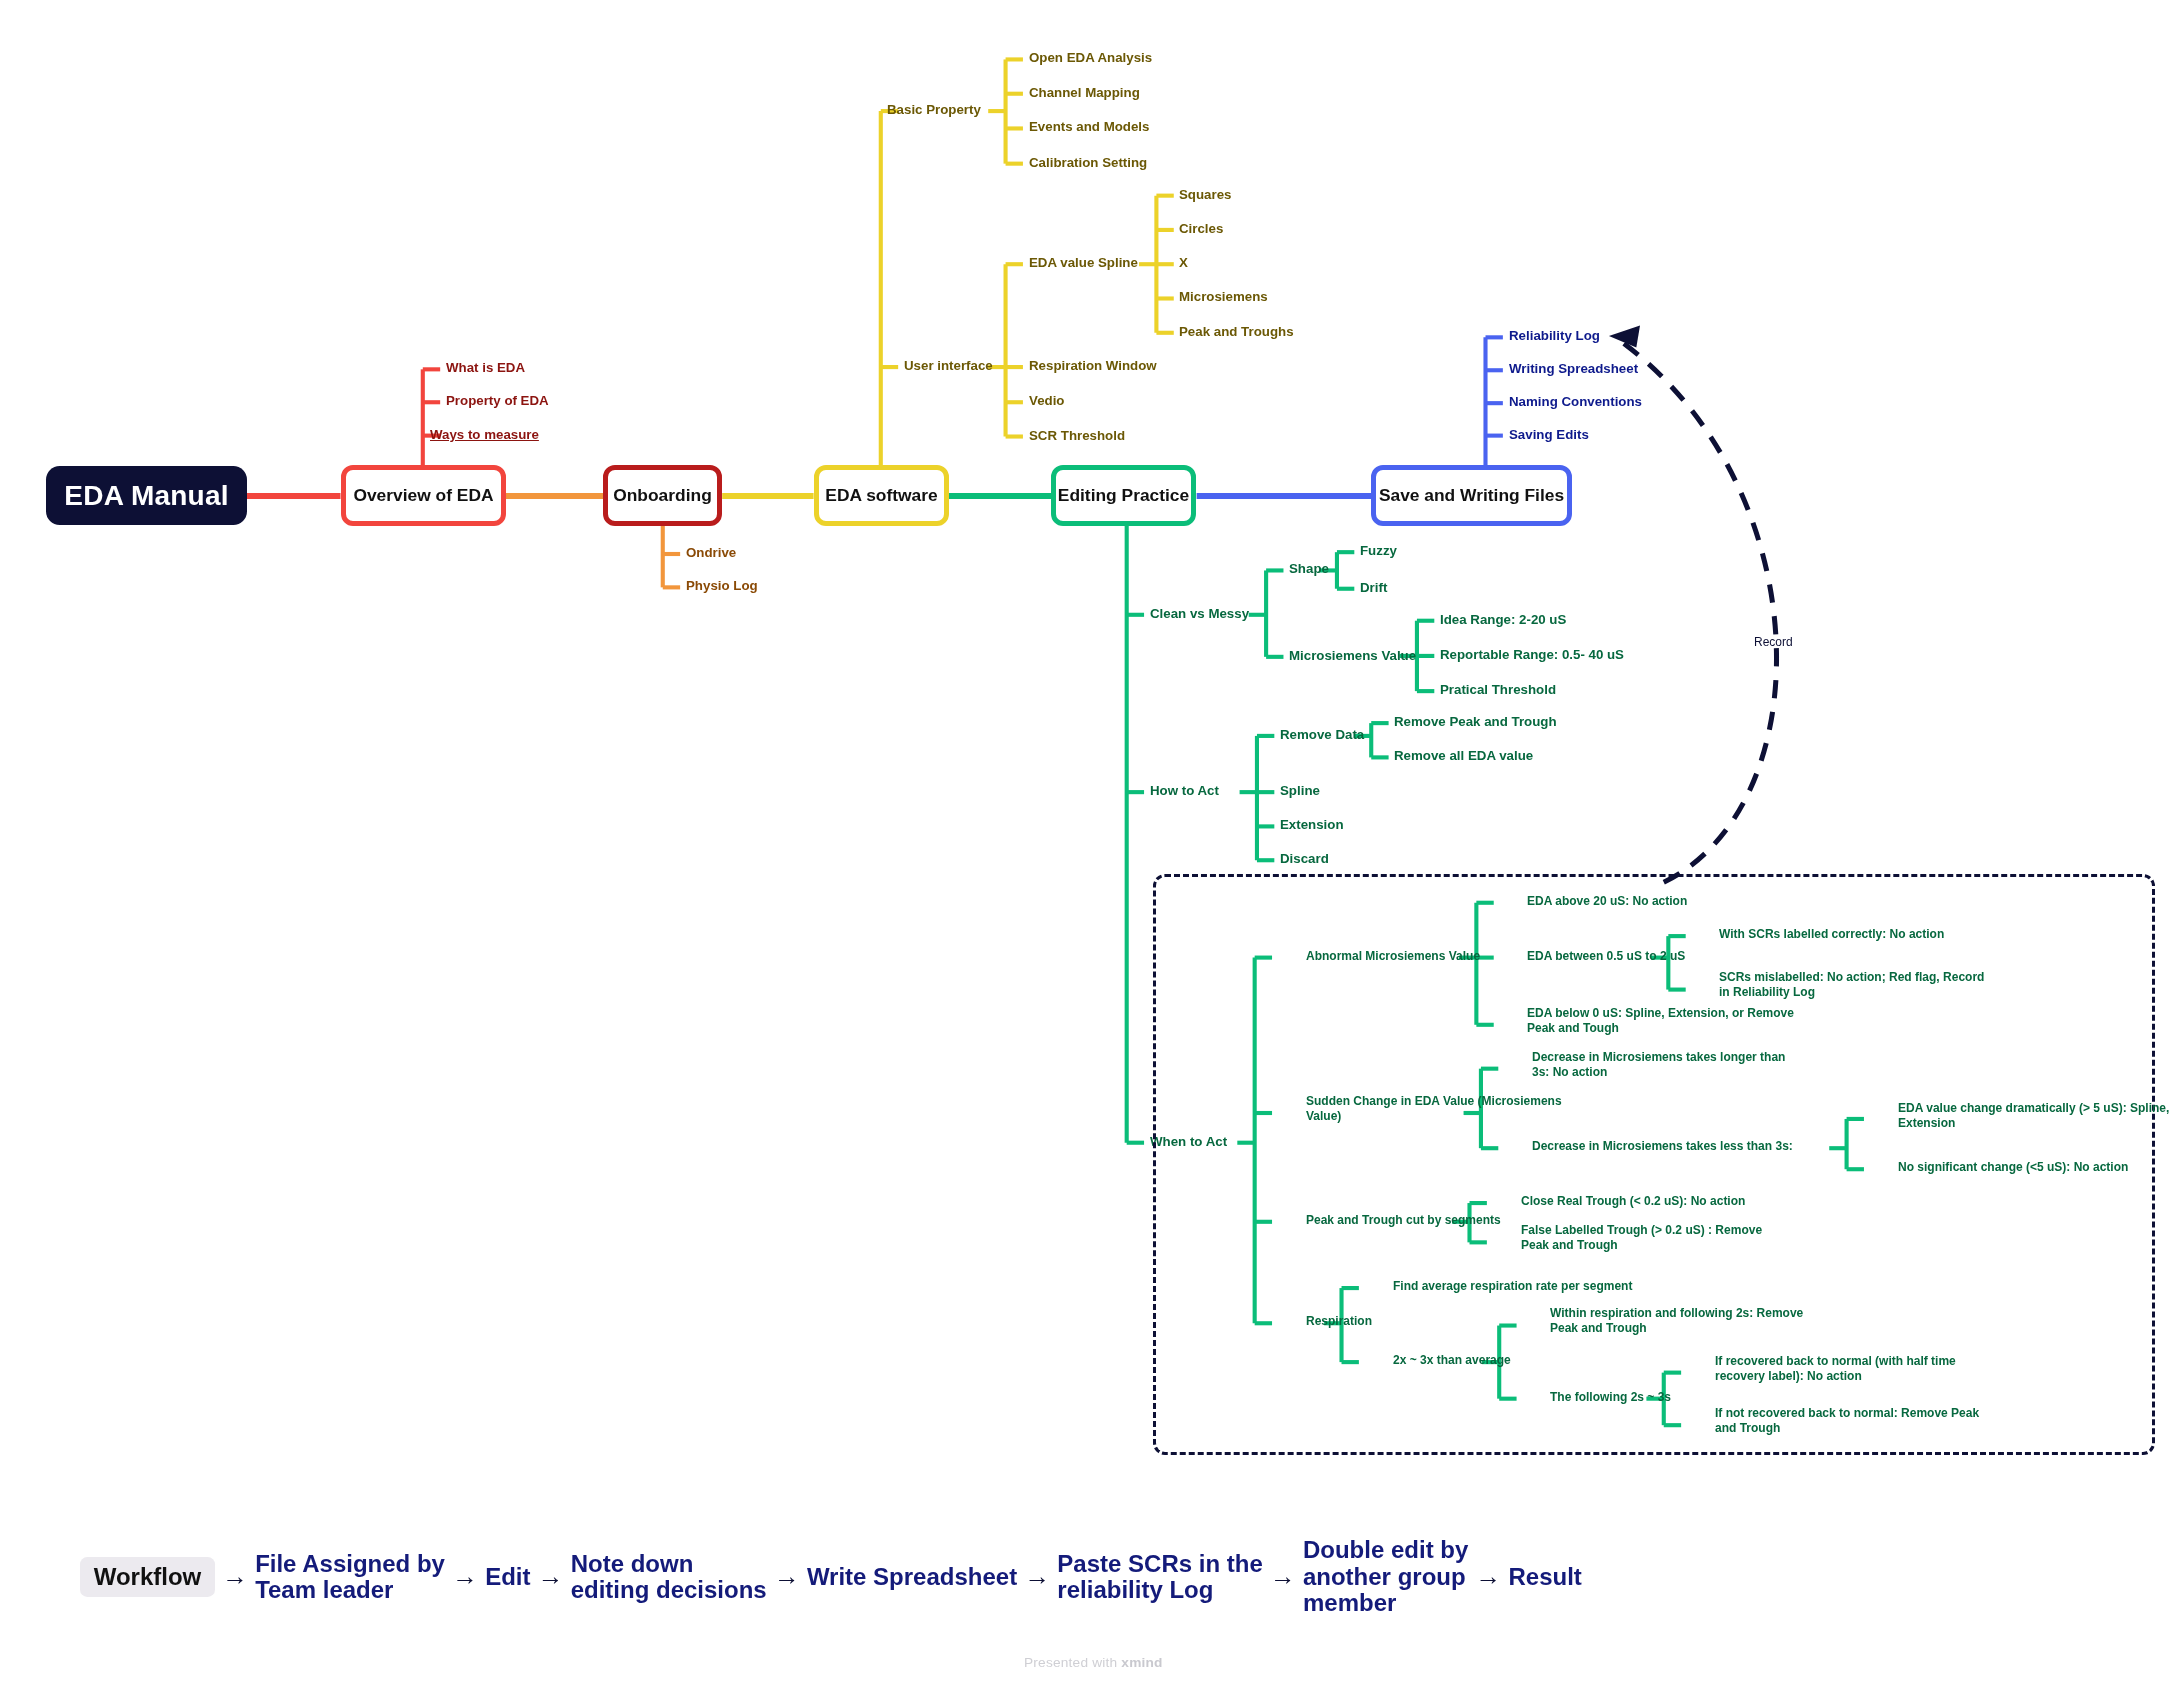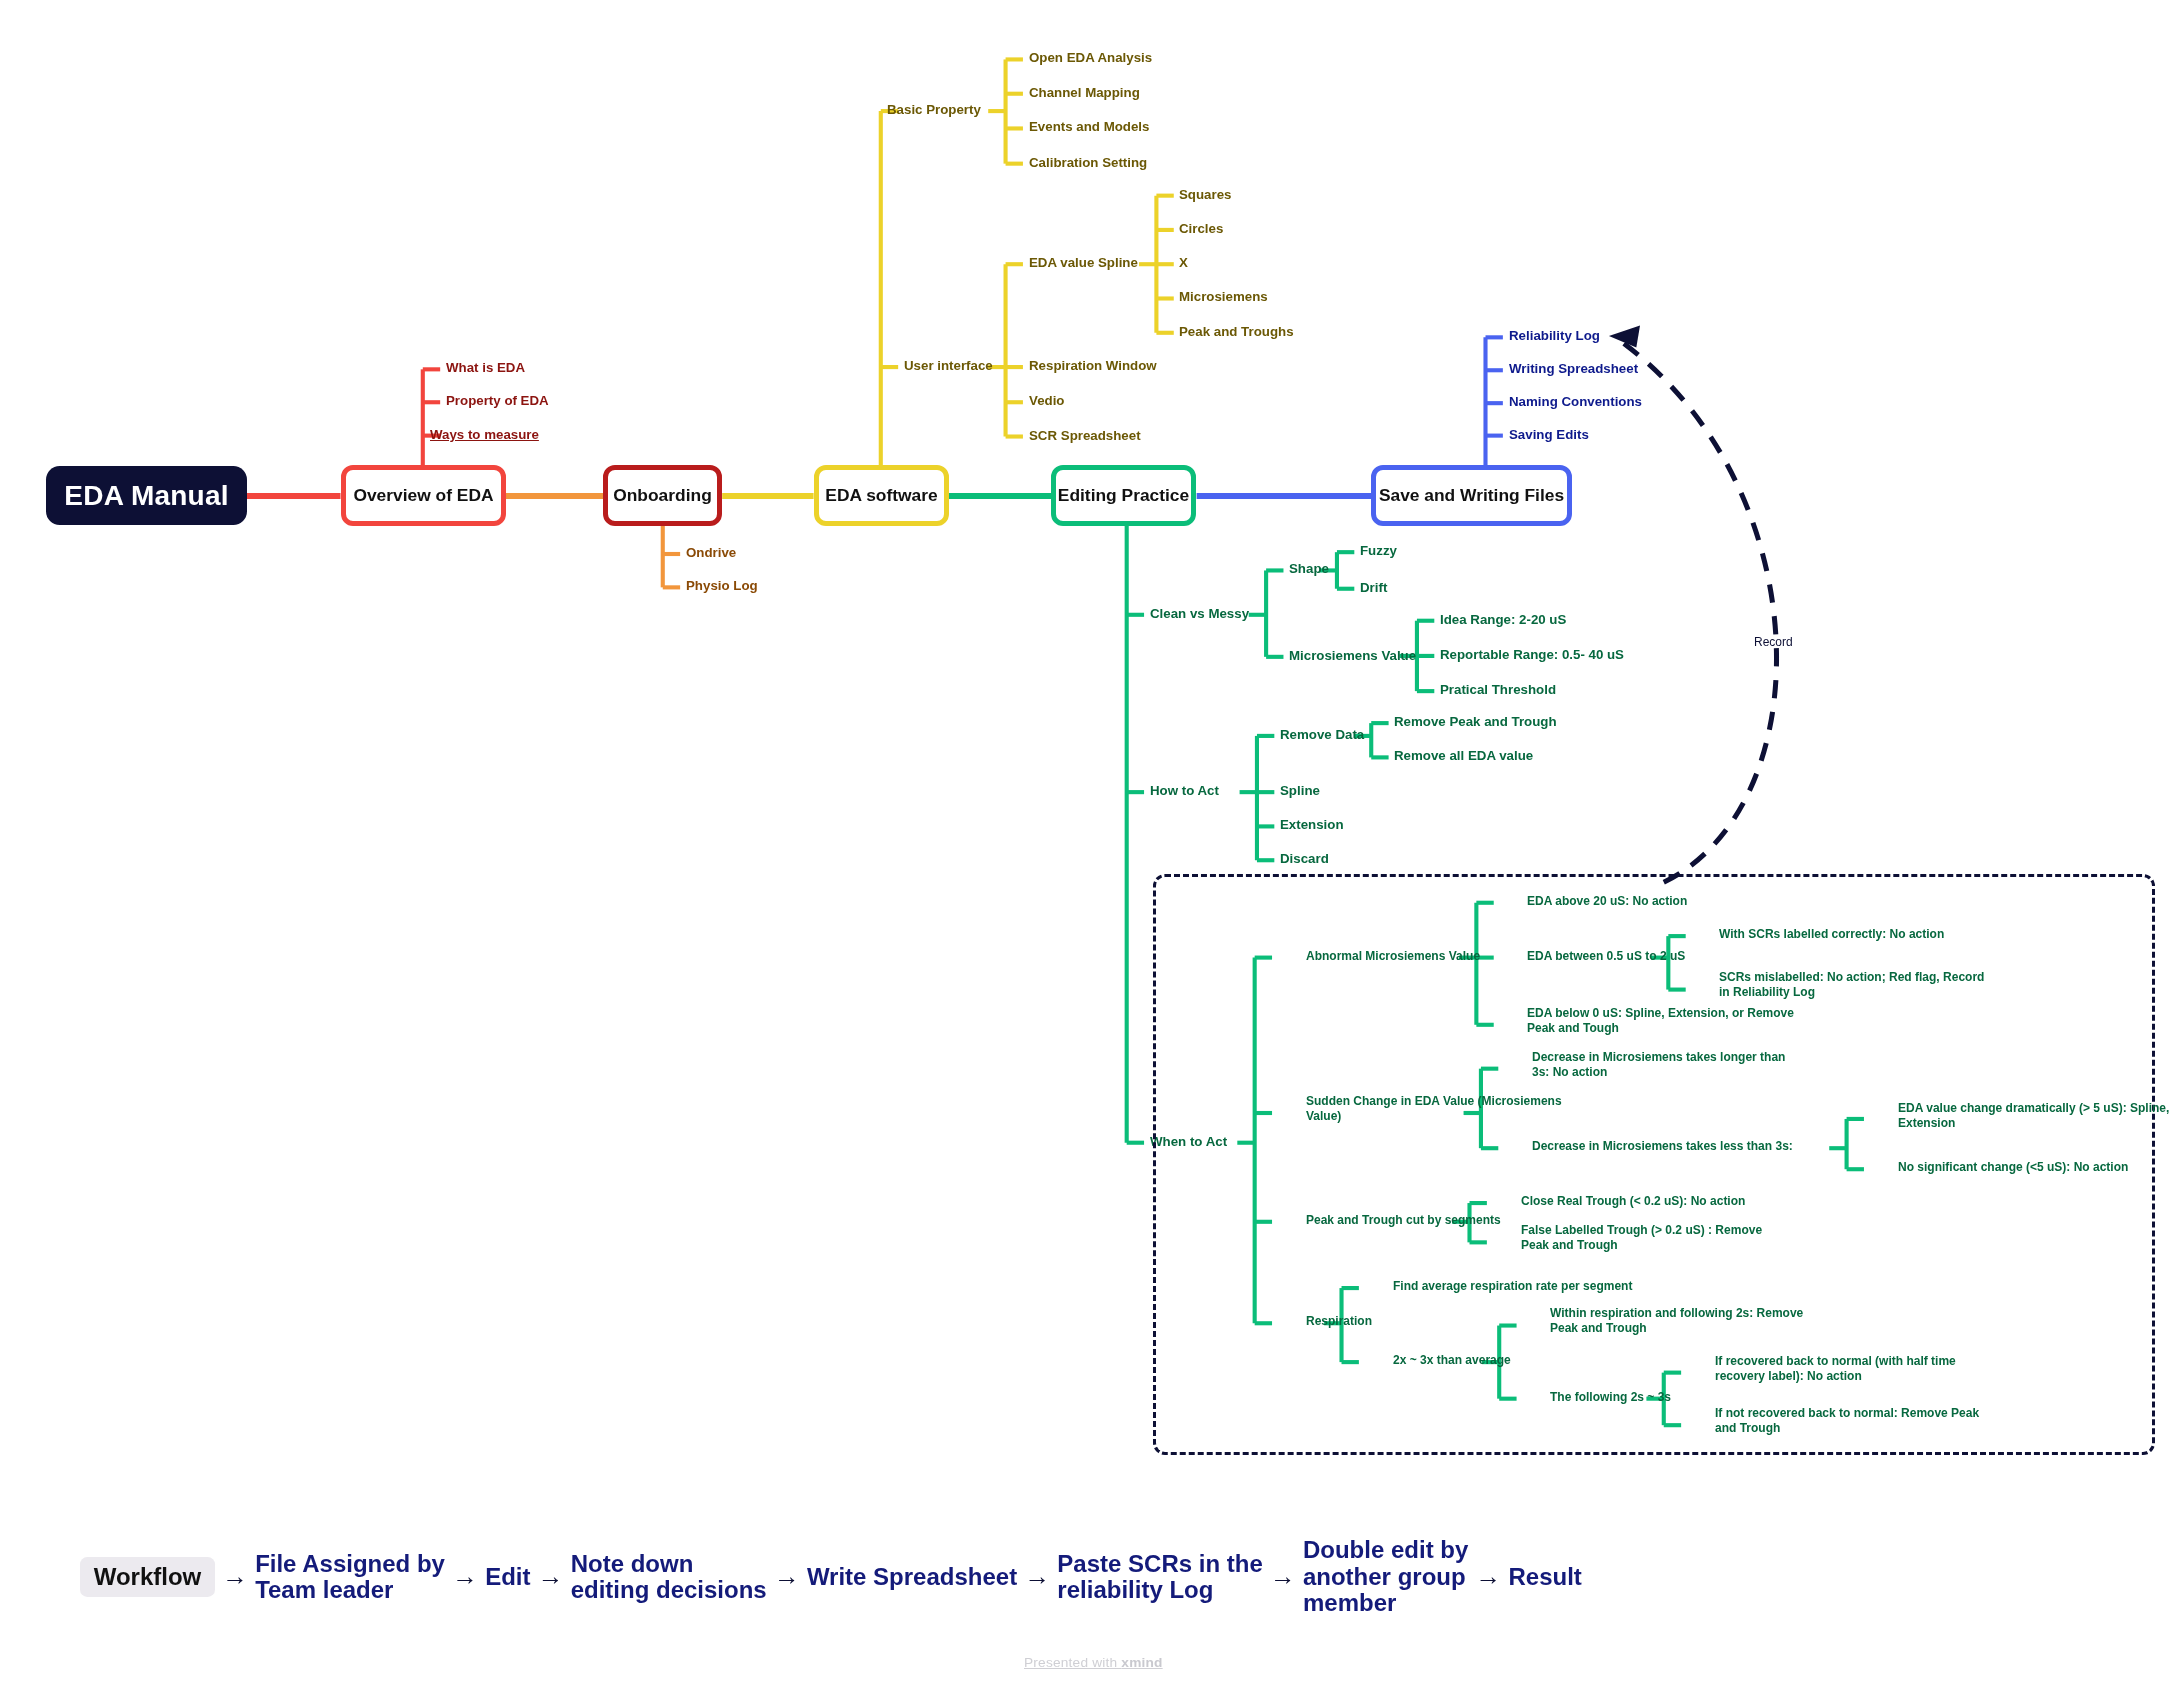--- a/index.html
+++ b/index.html
@@ -227,21 +227,21 @@
   <div class="leaf s1" style="left:904px;top:357px;color:#6b5805;">User interface</div>
 
   <div class="leaf s1" style="left:1029px;top:49px;color:#6b5805;">Open EDA Analysis</div>
   <div class="leaf s1" style="left:1029px;top:84px;color:#6b5805;">Channel Mapping</div>
   <div class="leaf s1" style="left:1029px;top:118px;color:#6b5805;">Events and Models</div>
   <div class="leaf s1" style="left:1029px;top:154px;color:#6b5805;">Calibration Setting</div>
 
   <div class="leaf s1" style="left:1029px;top:254px;color:#6b5805;">EDA value Spline</div>
   <div class="leaf s1" style="left:1029px;top:357px;color:#6b5805;">Respiration Window</div>
   <div class="leaf s1" style="left:1029px;top:392px;color:#6b5805;">Vedio</div>
-  <div class="leaf s1" style="left:1029px;top:427px;color:#6b5805;">SCR Spreadsheet</div>
+  <div class="leaf s1" style="left:1029px;top:427px;color:#6b5805;">SCR Threshold</div>
 
   <div class="leaf s1" style="left:1179px;top:186px;color:#6b5805;">Squares</div>
   <div class="leaf s1" style="left:1179px;top:220px;color:#6b5805;">Circles</div>
   <div class="leaf s1" style="left:1179px;top:254px;color:#6b5805;">X</div>
   <div class="leaf s1" style="left:1179px;top:288px;color:#6b5805;">Microsiemens</div>
   <div class="leaf s1" style="left:1179px;top:323px;color:#6b5805;">Peak and Troughs</div>
 
   <div class="leaf s1" style="left:1509px;top:327px;color:#0e1a8c;">Reliability Log</div>
   <div class="leaf s1" style="left:1509px;top:360px;color:#0e1a8c;">Writing Spreadsheet</div>
   <div class="leaf s1" style="left:1509px;top:393px;color:#0e1a8c;">Naming Conventions</div>
@@ -335,18 +335,18 @@
     <span class="wf-arrow">→</span>
 
     <span class="wf-step">Double edit by
 another group
 member</span>
     <span class="wf-arrow">→</span>
 
     <span class="wf-step">Result</span>
   </div>
 
-  <div class="footer" style="left:1024px;top:1655px;text-decoration:underline;">
+  <div class="footer" style="left:1024px;top:1655px;">
     <span>Presented with </span><b>xmind</b>
   </div>
 
 </div>
 
 
 </body></html>

